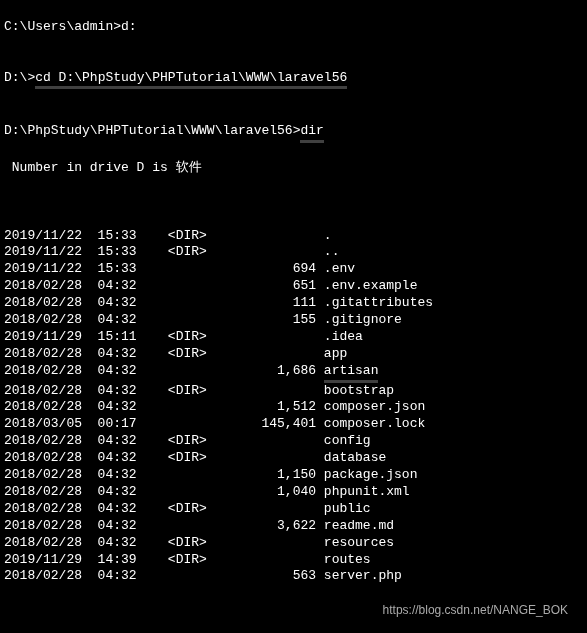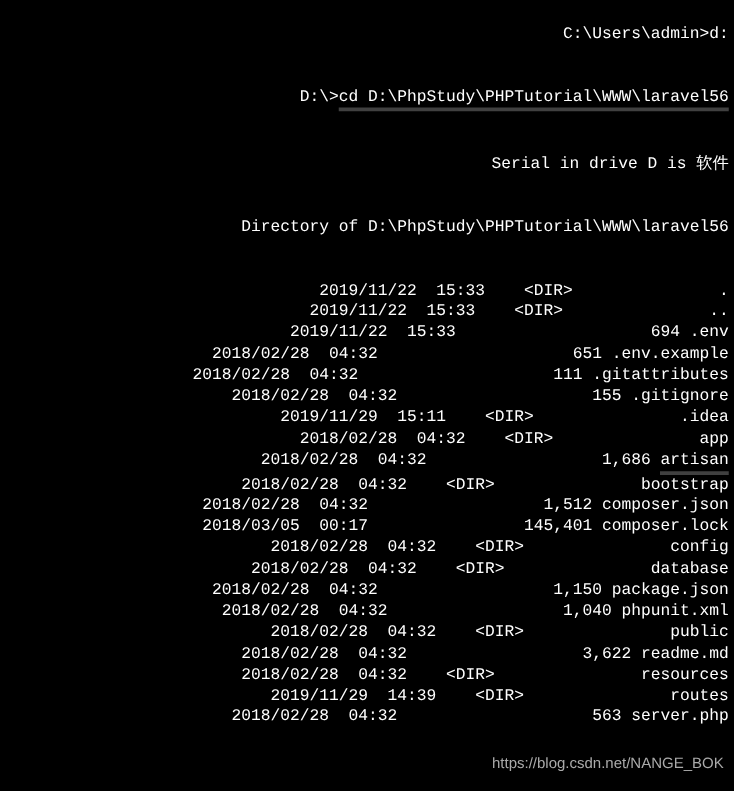--- a/index.html
+++ b/index.html
@@ -12,45 +12,45 @@
     line-height: 1.3;
     width: 587px;
     height: 633px;
     overflow: hidden;
     position: relative;
   }
   .terminal {
     padding: 2px 4px;
     white-space: pre;
   }
-  .line { white-space: pre; text-align: right; }
+  .line { white-space: pre; }
   .underline-red {
     border-bottom: 3px solid #404040;
     display: inline-block;
   }
   .watermark {
     position: absolute;
-    right: 8px;
+    right: 19px;
     bottom: 14px;
     color: #aaa;
     font-size: 12px;
     font-family: Arial, sans-serif;
   }
 </style>
 </head>
 <body>
 
 <div class="terminal">
 <div class="line">C:\Users\admin&gt;d:</div>
 <div class="line"></div>
 <div class="line"><span>D:\&gt;</span><span class="underline-red">cd D:\PhpStudy\PHPTutorial\WWW\laravel56</span></div>
 <div class="line"></div>
-<div class="line"> Serial in drive D is 软件</div>
+<div class="line"><span>D:\PhpStudy\PHPTutorial\WWW\laravel56&gt;</span><span class="underline-red">dir</span></div>
+<div class="line"> Number in drive D is 软件</div>
 <div class="line"></div>
-<div class="line"> Directory of D:\PhpStudy\PHPTutorial\WWW\laravel56</div>
 <div class="line"></div>
 <div id="listing"><div class="line">2019/11/22  15:33    &lt;DIR&gt;               .</div><div class="line">2019/11/22  15:33    &lt;DIR&gt;               ..</div><div class="line">2019/11/22  15:33                    694 .env</div><div class="line">2018/02/28  04:32                    651 .env.example</div><div class="line">2018/02/28  04:32                    111 .gitattributes</div><div class="line">2018/02/28  04:32                    155 .gitignore</div><div class="line">2019/11/29  15:11    &lt;DIR&gt;               .idea</div><div class="line">2018/02/28  04:32    &lt;DIR&gt;               app</div><div class="line"><span>2018/02/28  04:32                  1,686 </span><span class="underline-red">artisan</span></div><div class="line">2018/02/28  04:32    &lt;DIR&gt;               bootstrap</div><div class="line">2018/02/28  04:32                  1,512 composer.json</div><div class="line">2018/03/05  00:17                145,401 composer.lock</div><div class="line">2018/02/28  04:32    &lt;DIR&gt;               config</div><div class="line">2018/02/28  04:32    &lt;DIR&gt;               database</div><div class="line">2018/02/28  04:32                  1,150 package.json</div><div class="line">2018/02/28  04:32                  1,040 phpunit.xml</div><div class="line">2018/02/28  04:32    &lt;DIR&gt;               public</div><div class="line">2018/02/28  04:32                  3,622 readme.md</div><div class="line">2018/02/28  04:32    &lt;DIR&gt;               resources</div><div class="line">2019/11/29  14:39    &lt;DIR&gt;               routes</div><div class="line">2018/02/28  04:32                    563 server.php</div></div>
 
 
 
 
 </div>
 
 <div class="watermark">https://blog.csdn.net/NANGE_BOK</div>
 

